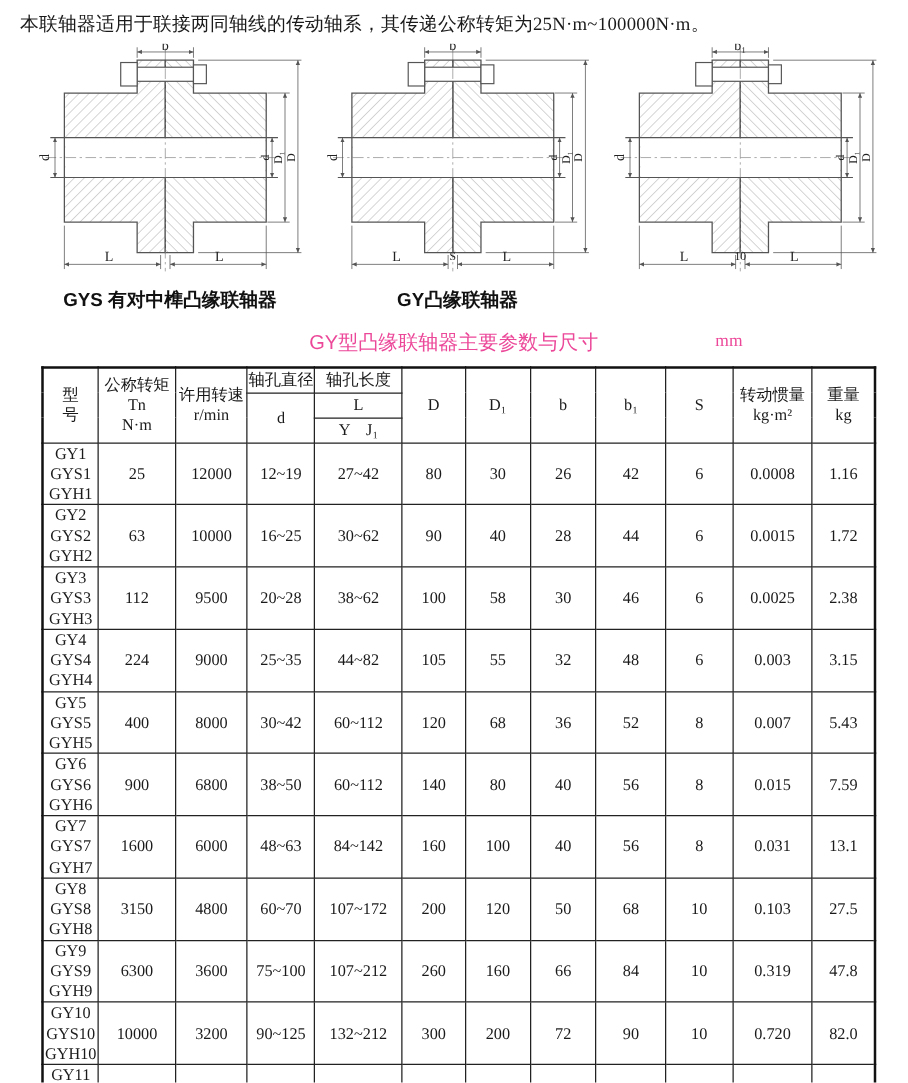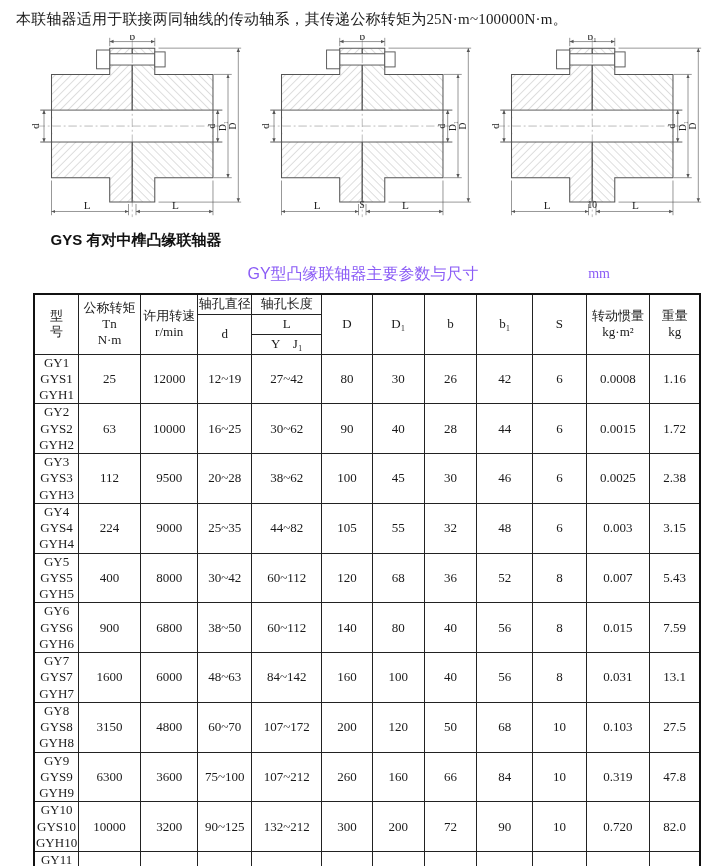--- a/index.html
+++ b/index.html
@@ -12,23 +12,23 @@
   .diagrams { display:flex; justify-content:space-between; padding:6px 24px 0 30px; }
   .diagram-block { text-align:center; }
   svg.coupling { width:212px; height:184px; display:block; margin:0 auto; }
   .caption {
     font-family:"Liberation Sans", sans-serif; font-weight:bold;
     font-size:15px; margin-top:12px; white-space:nowrap; color:#111;
   }
 
   .table-title-row {
     position:relative; text-align:center; margin-top:14px;
-    font-family:"Liberation Sans", sans-serif; font-size:16px; color:#8b5cf6;
+    font-family:"Liberation Sans", sans-serif; font-size:16px; color:#ec4899;
   }
-  .unit-label { position:absolute; right:116px; top:2px; font-size:14px; font-family:"Liberation Serif",serif; }
+  .unit-label { position:absolute; right:132px; top:2px; font-size:14px; font-family:"Liberation Serif",serif; }
 
   table.params { border-collapse:collapse; margin:8px 0 0 33px; width:668px; border:2px solid #111; table-layout:fixed; }
   table.params th, table.params td {
     border:1px solid #222; text-align:center; vertical-align:middle;
     font-weight:normal; font-size:13px; padding:0; white-space:pre-line; line-height:1.25;
   }
   thead tr { height:20px; }
   tbody td { height:36px; }
   td.model-cell { font-size:12px; line-height:1.12; }
 
@@ -132,20 +132,21 @@
       <line class="ext" x1="22" y1="155" x2="22" y2="192"></line>
       <line class="ext" x1="194" y1="155" x2="194" y2="192"></line>
       <line class="ext" x1="104" y1="180" x2="104" y2="192"></line>
       <line class="ext" x1="112" y1="180" x2="112" y2="192"></line>
       <line class="dim" x1="22" y1="188" x2="104" y2="188" marker-start="url(#arr)" marker-end="url(#arr)"></line>
       <line class="dim" x1="112" y1="188" x2="194" y2="188" marker-start="url(#arr)" marker-end="url(#arr)"></line>
       <text x="60" y="185" text-anchor="middle">L</text>
       <text class="sm" x="108" y="184" text-anchor="middle">S</text>
       <text x="154" y="185" text-anchor="middle">L</text>
     </svg>
+    <div class="caption">GY凸缘联轴器</div>
   </div>
 
   <div class="diagram-block">
     <svg class="coupling" viewBox="0 0 224 196">
       <path class="body-sec" fill="url(#hatchL)" d="M22,42 H84 V14 H108 V178 H84 V152 H22 Z"></path>
       <path class="body-sec" fill="url(#hatchR)" d="M194,42 H132 V14 H108 V178 H132 V152 H194 Z"></path>
       <rect class="wht" x="84" y="20" width="48" height="12"></rect>
       <rect class="wht" x="70" y="16" width="14" height="20"></rect>
       <rect class="wht" x="132" y="18" width="11" height="16"></rect>
       <rect x="23" y="80" width="170" height="34" fill="#fff"></rect>
@@ -266,21 +267,21 @@
       </tr>
       <tr>
         <td class="model-cell">GY3
 GYS3
 GYH3</td>
         <td>112</td>
         <td>9500</td>
         <td>20~28</td>
         <td>38~62</td>
         <td>100</td>
-        <td>45</td>
+        <td>58</td>
         <td>30</td>
         <td>46</td>
         <td>6</td>
         <td>0.0025</td>
         <td>2.38</td>
       </tr>
       <tr>
         <td class="model-cell">GY4
 GYS4
 GYH4</td>

